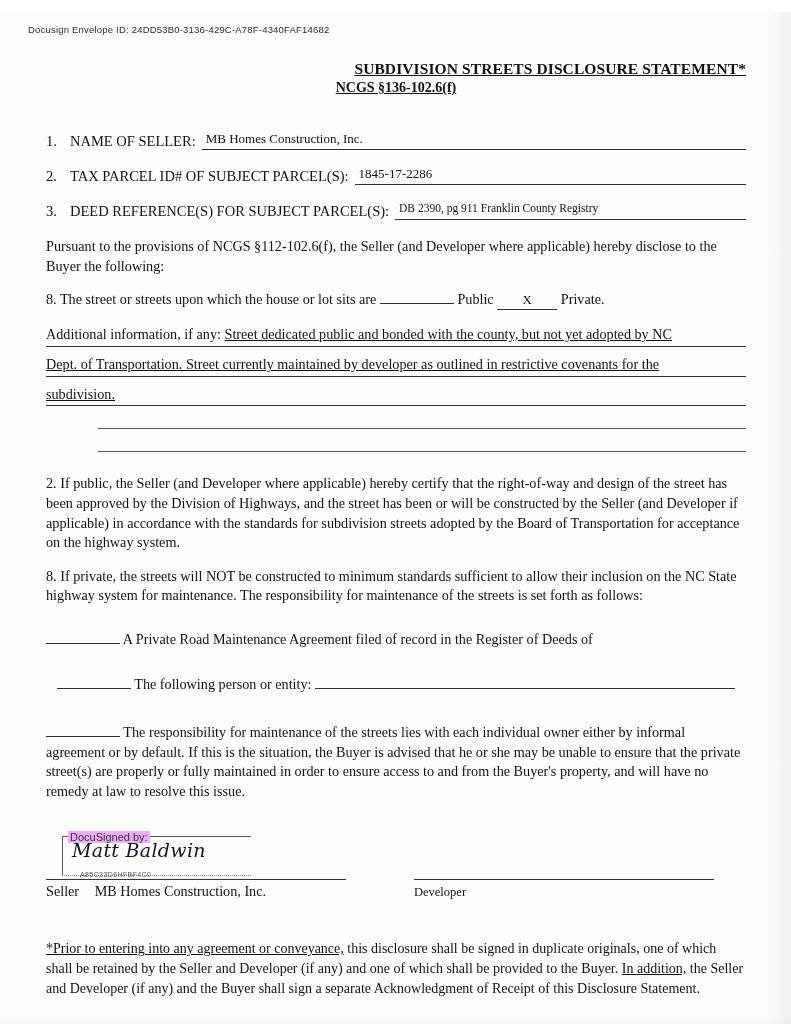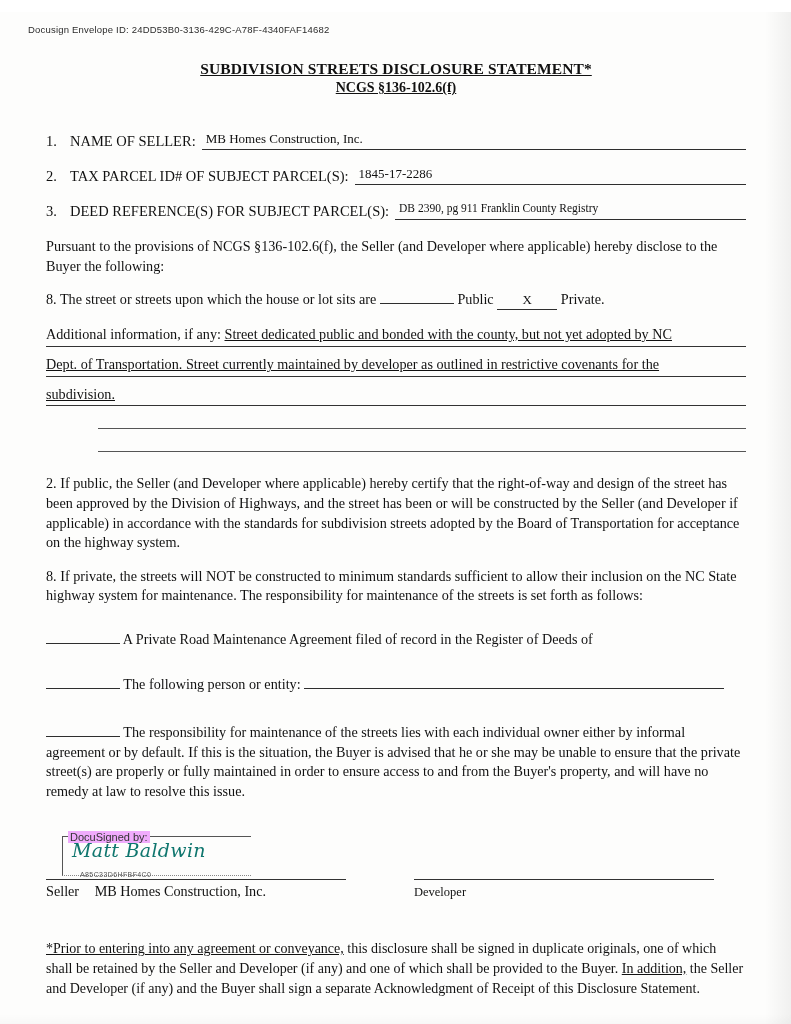--- a/index.html
+++ b/index.html
@@ -58,20 +58,21 @@
 
   .title-block {
     text-align: center;
     margin-bottom: 36px;
   }
   .title-line1 {
     font-weight: bold;
     font-size: 15.5px;
     text-decoration: underline;
     letter-spacing: 0.1px;
+    text-align: right;
   }
   .title-line2 {
     font-weight: bold;
     font-size: 14px;
     text-decoration: underline;
     margin-top: 2px;
   }
 
   .numbered {
     font-size: 14.5px;
@@ -170,21 +171,21 @@
     border-top: 1px solid #555;
     border-bottom: 1px dotted #888;
   }
   .sig-script {
     position: absolute;
     left: 26px;
     top: 8px;
     font-family: "DejaVu Serif", serif;
     font-style: italic;
     font-size: 19px;
-    color: #0f766e;
+    color: #0f172a;
     letter-spacing: 0.3px;
   }
   .ds-code {
     position: absolute;
     left: 34px;
     top: 40px;
     font-family: "Liberation Sans", sans-serif;
     font-size: 7px;
     color: #555;
     letter-spacing: 0.4px;
@@ -251,21 +252,21 @@
       <span class="lbl">TAX PARCEL ID# OF SUBJECT PARCEL(S):</span>
       <span class="fill">1845-17-2286</span>
     </div>
 
     <div class="numbered">
       <span class="num">3.</span>
       <span class="lbl">DEED REFERENCE(S) FOR SUBJECT PARCEL(S):</span>
       <span class="fill small">DB 2390, pg 911 Franklin County Registry</span>
     </div>
 
-    <p class="para indent-para">Pursuant to the provisions of NCGS §136-102.6(f), the Seller (and Developer where applicable) hereby disclose to the Buyer the following:</p>
+    <p class="para indent-para">Pursuant to the provisions of NCGS §112-102.6(f), the Seller (and Developer where applicable) hereby disclose to the Buyer the following:</p>
 
     <p class="para">
       <span>8. The street or streets upon which the house or lot sits are</span>
       <span class="blank-short"></span>
       <span>Public</span>
       <span class="blank-x">X</span>
       <span>Private.</span>
     </p>
 
     <div class="addl-wrap">
@@ -285,21 +286,21 @@
 
     <p class="para" style="margin-top:22px;">2. If public, the Seller (and Developer where applicable) hereby certify that the right-of-way and design of the street has been approved by the Division of Highways, and the street has been or will be constructed by the Seller (and Developer if applicable) in accordance with the standards for subdivision streets adopted by the Board of Transportation for acceptance on the highway system.</p>
 
     <p class="para">8. If private, the streets will NOT be constructed to minimum standards sufficient to allow their inclusion on the NC State highway system for maintenance. The responsibility for maintenance of the streets is set forth as follows:</p>
 
     <p class="para" style="margin-top:24px;">
       <span class="blank-short"></span>
       <span>A Private Road Maintenance Agreement filed of record in the Register of Deeds of</span>
     </p>
 
-    <p class="para" style="margin-top:26px;">
+    <p class="para" style="margin-top:26px;text-align:center;">
       <span class="blank-short"></span>
       <span>The following person or entity:</span>
       <span class="blank-mid" style="min-width:420px;"></span>
     </p>
 
     <p class="para" style="margin-top:28px;">
       <span class="blank-short"></span>
       <span>The responsibility for maintenance of the streets lies with each individual owner either by informal agreement or by default. If this is the situation, the Buyer is advised that he or she may be unable to ensure that the private street(s) are properly or fully maintained in order to ensure access to and from the Buyer's property, and will have no remedy at law to resolve this issue.</span>
     </p>
 

